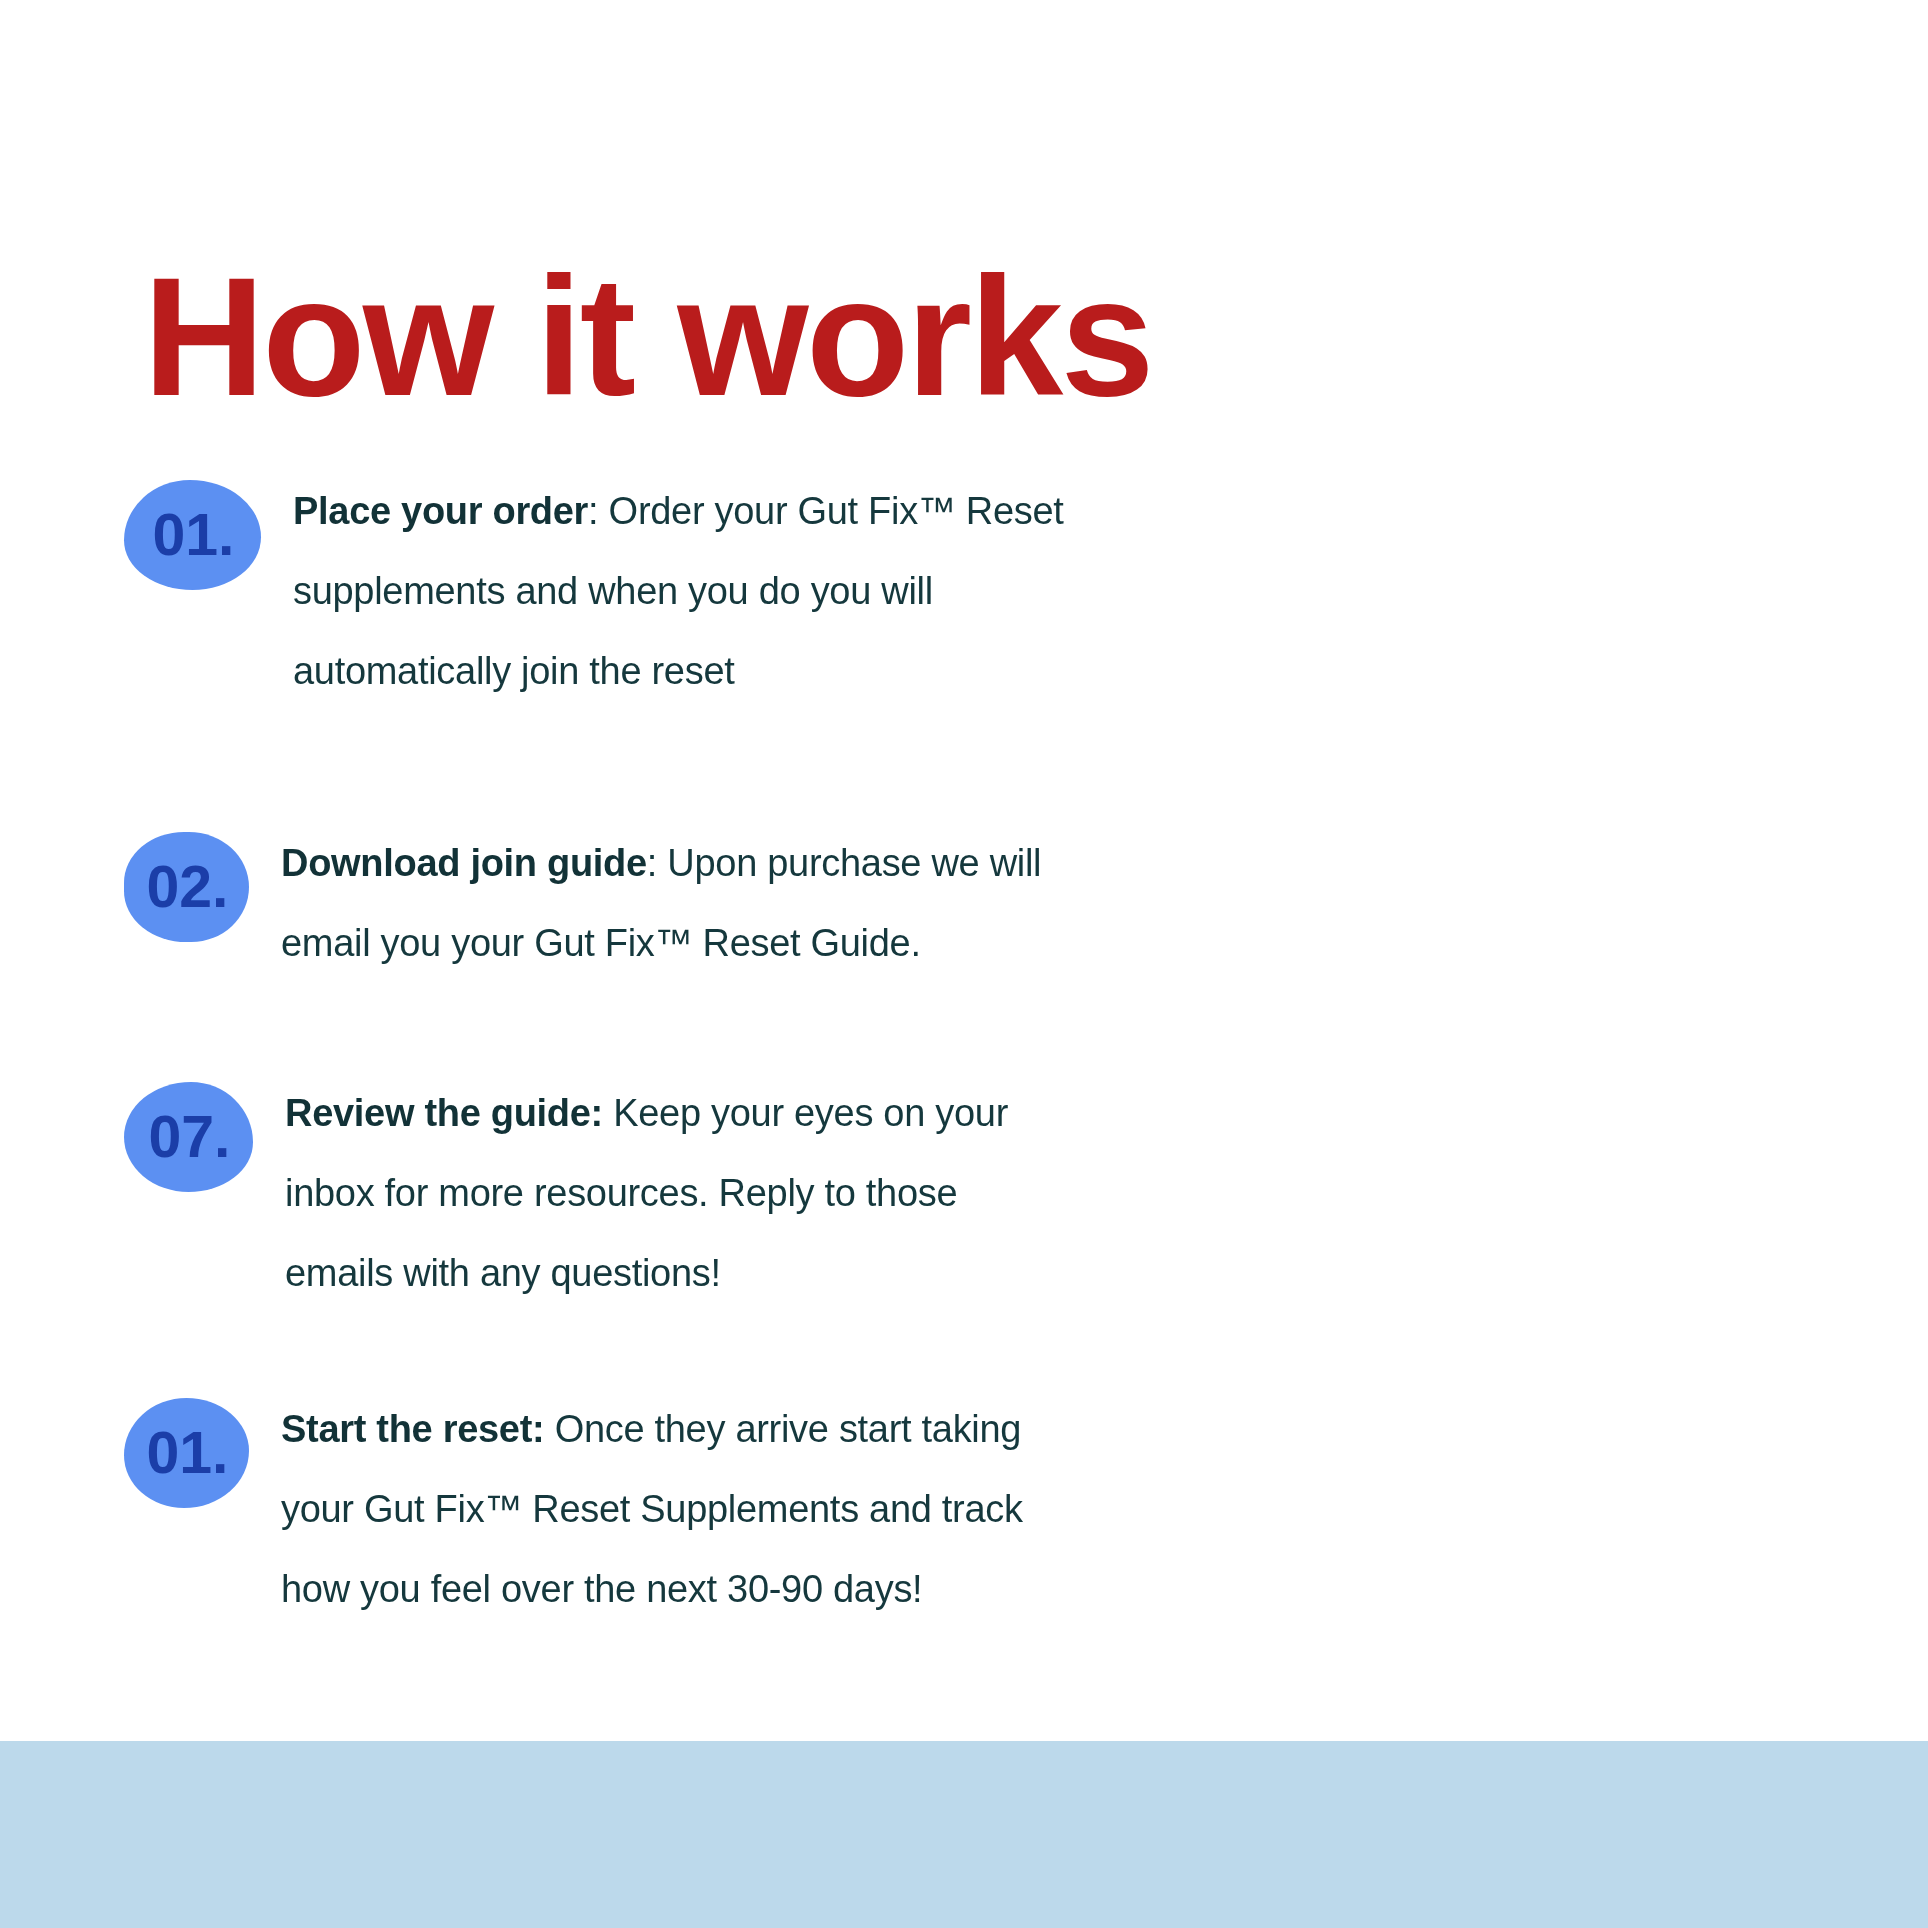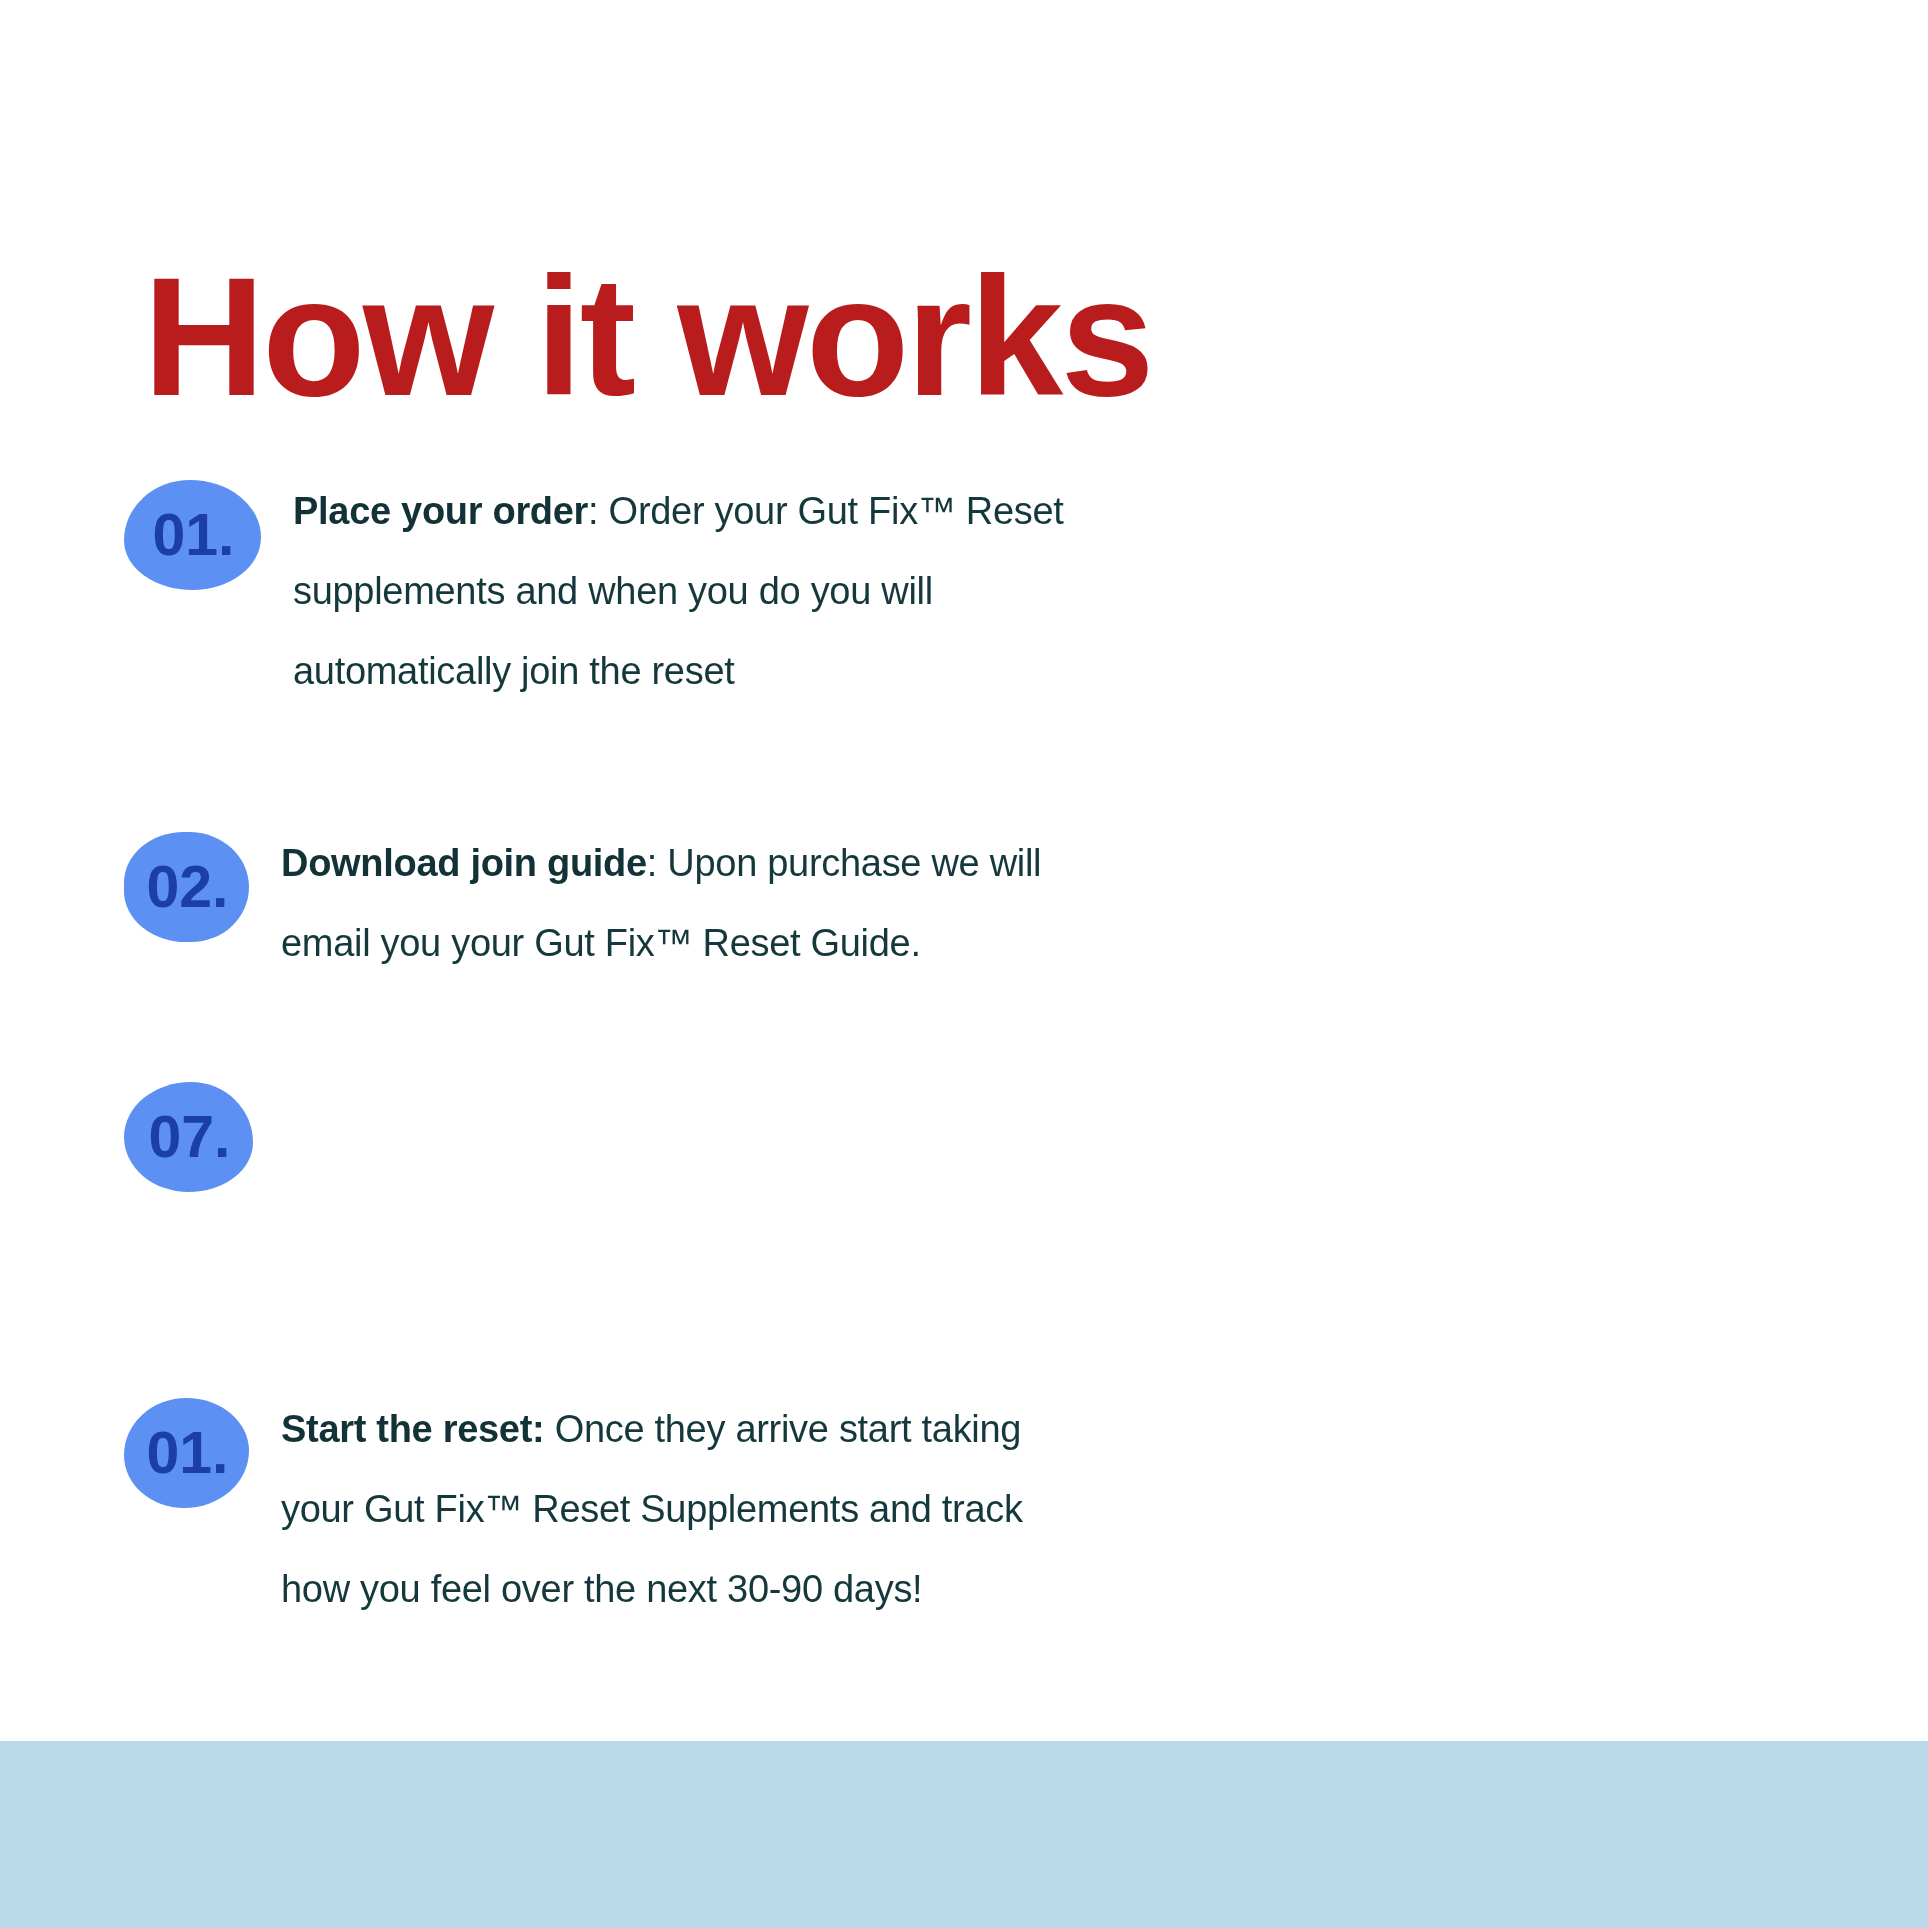--- a/index.html
+++ b/index.html
@@ -107,20 +107,25 @@
   <div class="step-text">
     <span class="step-lead">Download join guide</span><span class="step-rest">: Upon purchase we will
 email you your Gut Fix™ Reset Guide.</span>
   </div>
 </div>
 
 <div class="step-row s3">
   <div class="badge b3">
     <span class="badge-num">07.</span>
   </div>
+  <div class="step-text">
+    <span class="step-lead">Review the guide:</span><span class="step-rest"> Keep your eyes on your
+inbox for more resources. Reply to those
+emails with any questions!</span>
+  </div>
 </div>
 
 <div class="step-row s4">
   <div class="badge b4">
     <span class="badge-num">01.</span>
   </div>
   <div class="step-text">
     <span class="step-lead">Start the reset:</span><span class="step-rest"> Once they arrive start taking
 your Gut Fix™ Reset Supplements and track
 how you feel over the next 30-90 days!</span>

